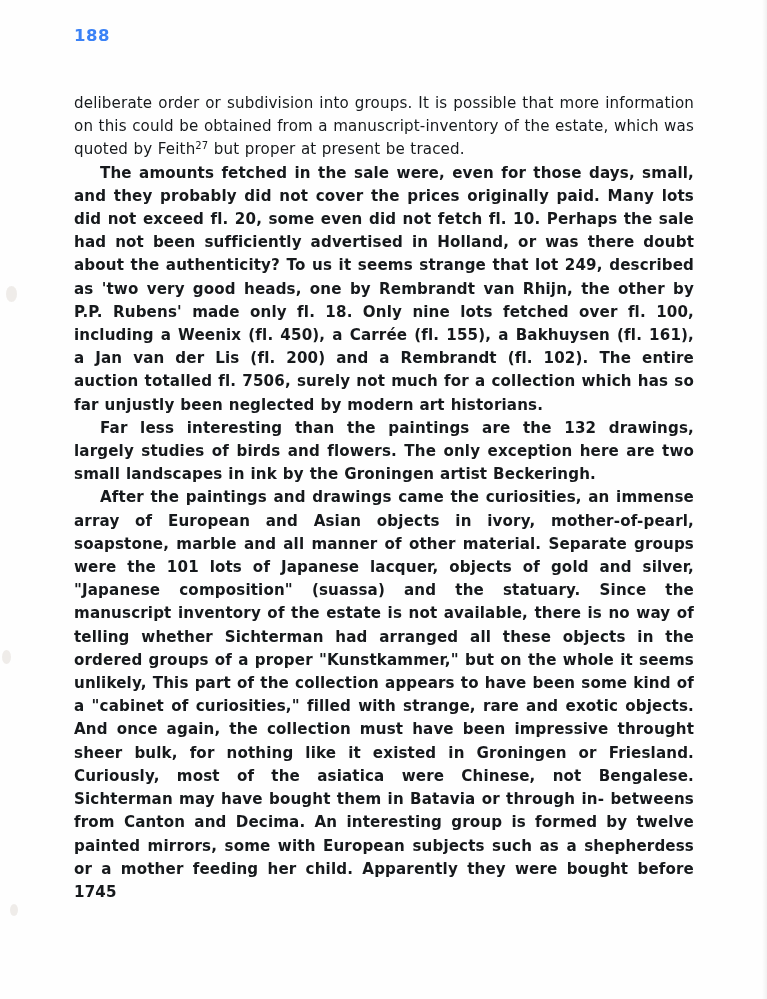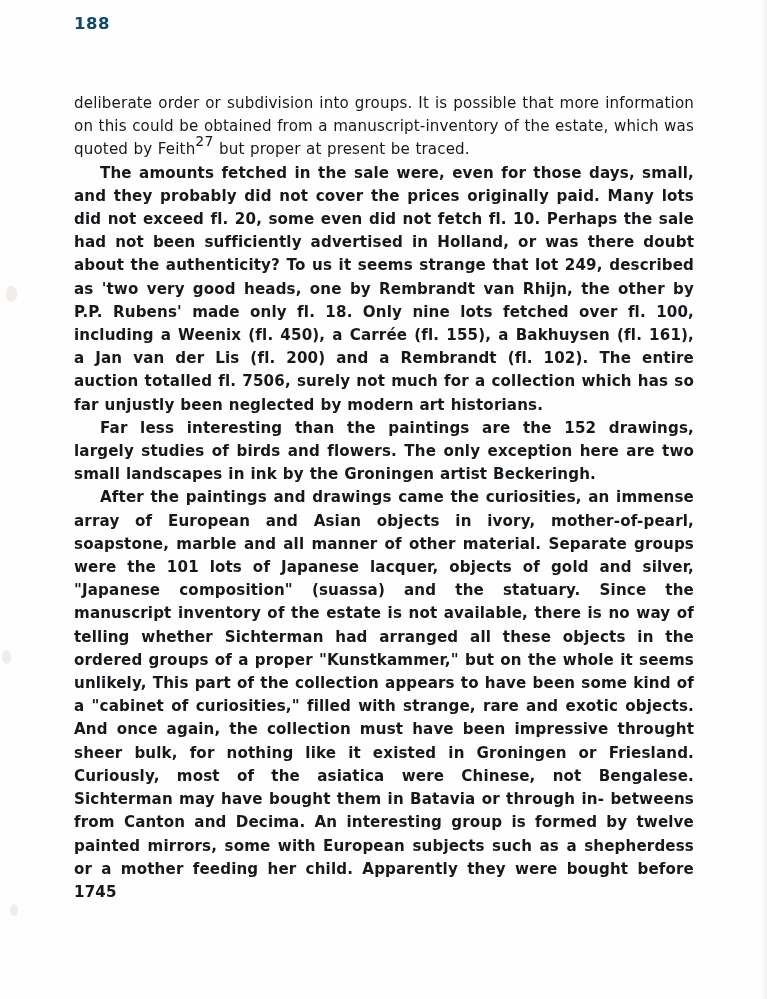--- a/index.html
+++ b/index.html
@@ -12,26 +12,26 @@
   }
   .page {
     position: relative;
     width: 767px;
     height: 999px;
     background: #fefefe;
     overflow: hidden;
   }
   .page-number {
     position: absolute;
-    top: 14px;
+    top: 26px;
     left: 74px;
     font-size: 16.5px;
     font-weight: bold;
     letter-spacing: 0.5px;
-    color: #0c4a6e;
+    color: #3b82f6;
     font-family: "DejaVu Sans", sans-serif;
   }
   .body-text {
     position: absolute;
     top: 92px;
     left: 74px;
     width: 620px;
     font-size: 15.1px;
     line-height: 23.2px;
     color: #16191c;
@@ -42,21 +42,21 @@
   .body-text p {
     margin: 0;
     text-indent: 0;
     word-spacing: 0.5px;
   }
   .body-text p.indent {
     text-indent: 26px;
     font-weight: bold;
   }
   sup {
-    font-size: 14px;
+    font-size: 10px;
     vertical-align: 0.55em;
     line-height: 0;
   }
   
   .artifact {
     position: absolute;
     background: #e9e6e2;
     border-radius: 50%;
     opacity: 0.75;
   }
@@ -73,21 +73,21 @@
 </head>
 <body>
 
 <div class="page">
 
   <div class="page-number">188</div>
 
   <div class="body-text">
     <p><span>deliberate order or subdivision into groups. It is possible that more information on this could be obtained from a manuscript-inventory of the estate, which was quoted by Feith</span><sup>27</sup><span> but proper at present be traced.</span></p>
     <p class="indent">The amounts fetched in the sale were, even for those days, small, and they probably did not cover the prices originally paid. Many lots did not exceed fl. 20, some even did not fetch fl. 10. Perhaps the sale had not been sufficiently advertised in Holland, or was there doubt about the authenticity? To us it seems strange that lot 249, described as 'two very good heads, one by Rembrandt van Rhijn, the other by P.P. Rubens' made only fl. 18. Only nine lots fetched over fl. 100, including a Weenix (fl. 450), a Carrée (fl. 155), a Bakhuysen (fl. 161), a Jan van der Lis (fl. 200) and a Rembrandt (fl. 102). The entire auction totalled fl. 7506, surely not much for a collection which has so far unjustly been neglected by modern art historians.</p>
-    <p class="indent">Far less interesting than the paintings are the 152 drawings, largely studies of birds and flowers. The only exception here are two small landscapes in ink by the Groningen artist Beckeringh.</p>
+    <p class="indent">Far less interesting than the paintings are the 132 drawings, largely studies of birds and flowers. The only exception here are two small landscapes in ink by the Groningen artist Beckeringh.</p>
     <p class="indent">After the paintings and drawings came the curiosities, an immense array of European and Asian objects in ivory, mother-of-pearl, soapstone, marble and all manner of other material. Separate groups were the 101 lots of Japanese lacquer, objects of gold and silver, "Japanese composition" (suassa) and the statuary. Since the manuscript inventory of the estate is not available, there is no way of telling whether Sichterman had arranged all these objects in the ordered groups of a proper "Kunstkammer," but on the whole it seems unlikely, This part of the collection appears to have been some kind of a "cabinet of curiosities," filled with strange, rare and exotic objects. And once again, the collection must have been impressive throught sheer bulk, for nothing like it existed in Groningen or Friesland. Curiously, most of the asiatica were Chinese, not Bengalese. Sichterman may have bought them in Batavia or through in- betweens from Canton and Decima. An interesting group is formed by twelve painted mirrors, some with European subjects such as a shepherdess or a mother feeding her child. Apparently they were bought before 1745</p>
   </div>
 
   <div class="artifact a1"></div>
   <div class="artifact a2"></div>
   <div class="artifact a3"></div>
   <div class="edge-shade"></div>
 
 </div>
 

